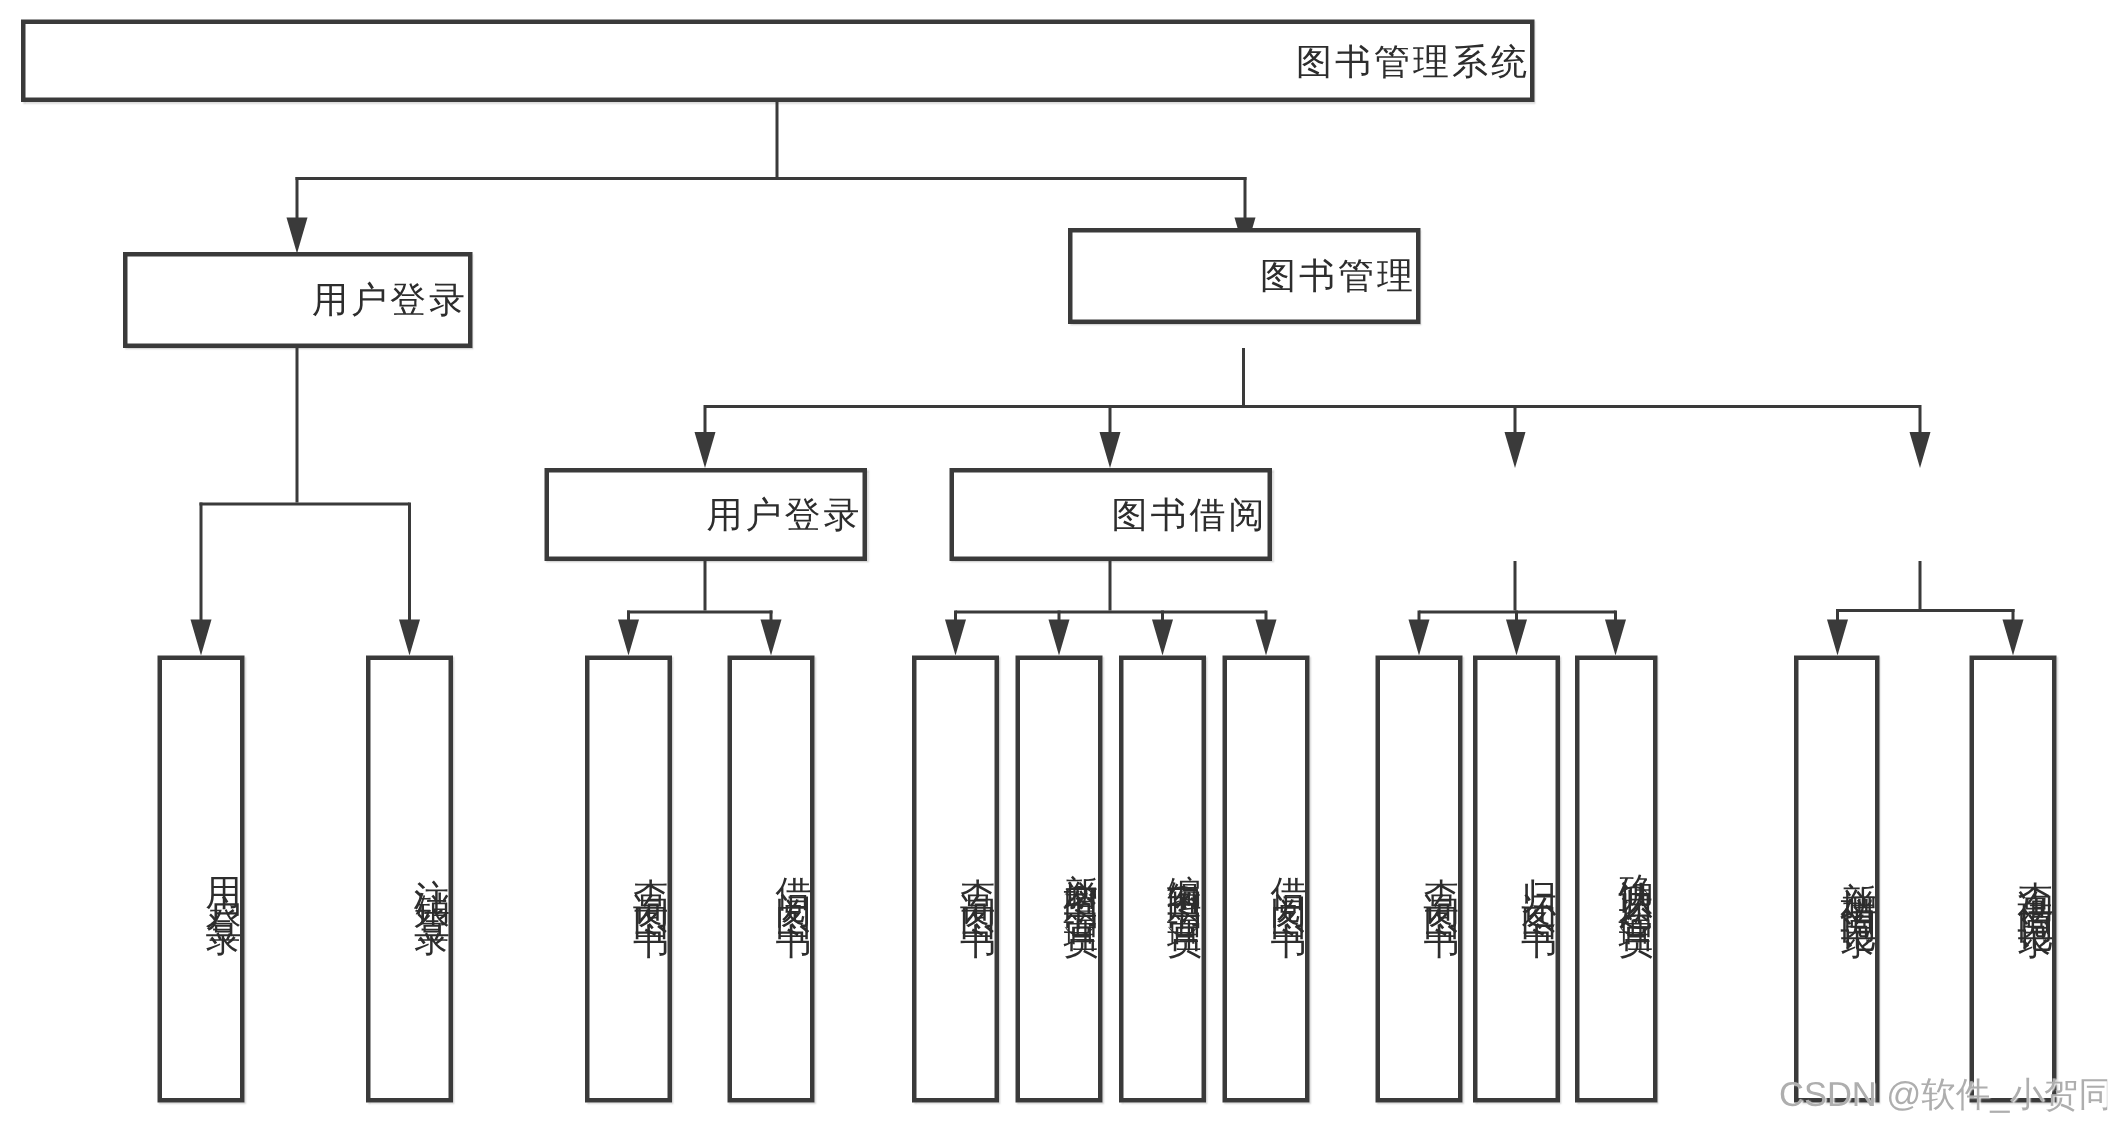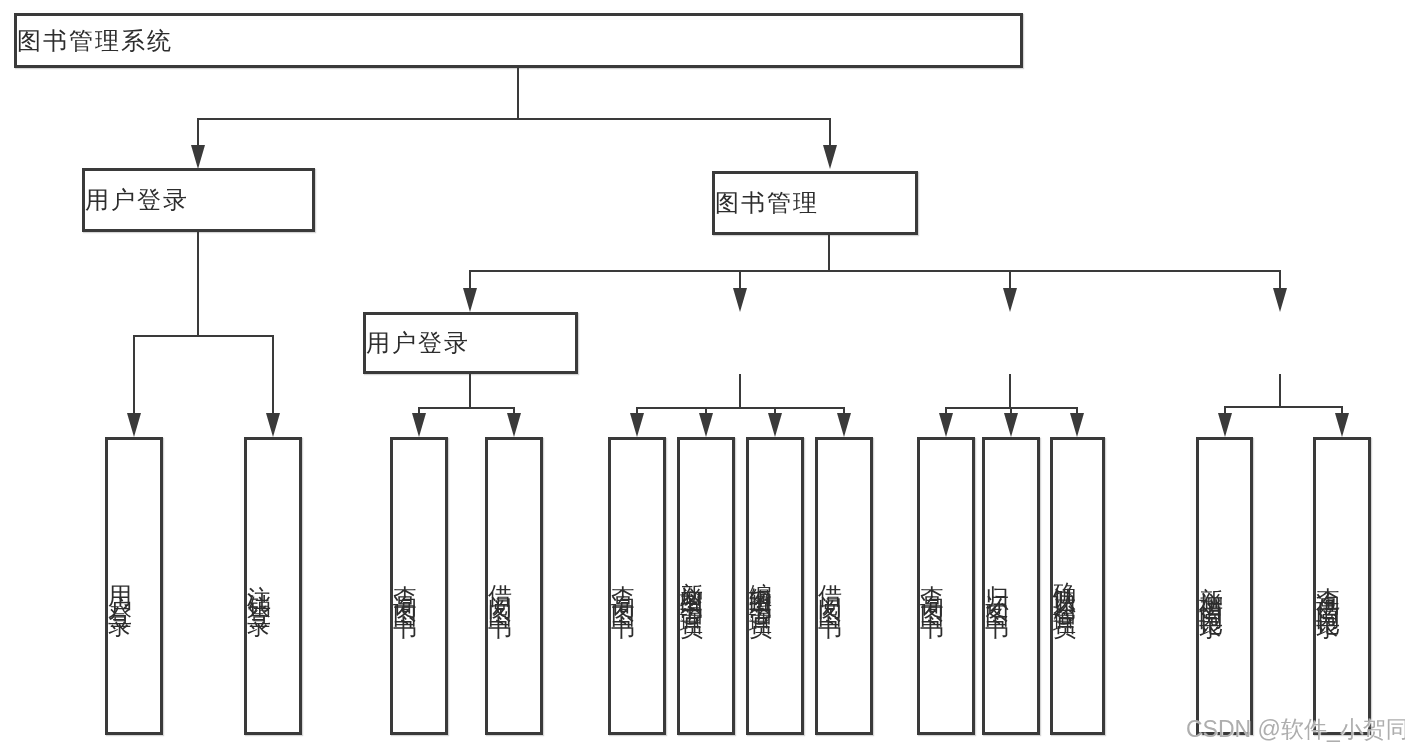--- a/index.html
+++ b/index.html
@@ -17,21 +17,21 @@
     color: #2d2d2d;
   }
   
   .box {
     position: absolute;
     box-sizing: border-box;
     border: 3px solid #3a3a3a;
     background: #ffffff;
     display: flex;
     align-items: center;
-    justify-content: flex-start;
+    justify-content: flex-end;
     box-shadow: 1px 1px 1px rgba(90,90,90,0.25);
   }
   .hlabel {
     font-size: 24px;
     letter-spacing: 2px;
     color: #2d2d2d;
     white-space: nowrap;
   }
   
   .vt {
@@ -77,21 +77,21 @@
   <div class="vl" style="left:517px;top:68px;height:50px"></div>
   <div class="hl" style="left:197px;top:118px;width:634px"></div>
   <div class="vl" style="left:197px;top:118px;height:30px"></div>
   <div class="ar" style="left:191px;top:145px"></div>
   <div class="vl" style="left:829px;top:118px;height:30px"></div>
   <div class="ar" style="left:823px;top:145px"></div>
 
   <div class="box" style="left:82px;top:168px;width:233px;height:64px">
     <span class="hlabel">用户登录</span>
   </div>
-  <div class="box" style="left:712px;top:171px;width:206px;height:64px">
+  <div class="box" style="left:712px;top:152px;width:235px;height:64px">
     <span class="hlabel">图书管理</span>
   </div>
 
   <div class="vl" style="left:197px;top:232px;height:103px"></div>
   <div class="hl" style="left:133px;top:335px;width:140px"></div>
   <div class="vl" style="left:133px;top:335px;height:80px"></div>
   <div class="ar" style="left:127px;top:413px"></div>
   <div class="vl" style="left:272px;top:335px;height:80px"></div>
   <div class="ar" style="left:266px;top:413px"></div>
 
@@ -101,20 +101,23 @@
   <div class="ar" style="left:463px;top:288px"></div>
   <div class="vl" style="left:739px;top:270px;height:22px"></div>
   <div class="ar" style="left:733px;top:288px"></div>
   <div class="vl" style="left:1009px;top:270px;height:22px"></div>
   <div class="ar" style="left:1003px;top:288px"></div>
   <div class="vl" style="left:1279px;top:270px;height:22px"></div>
   <div class="ar" style="left:1273px;top:288px"></div>
 
   <div class="box" style="left:363px;top:312px;width:215px;height:62px">
     <span class="hlabel">用户登录</span>
+  </div>
+  <div class="box" style="left:633px;top:312px;width:215px;height:62px">
+    <span class="hlabel">图书借阅</span>
   </div>
 
   <div class="vl" style="left:469px;top:374px;height:33px"></div>
   <div class="hl" style="left:418px;top:407px;width:97px"></div>
   <div class="vl" style="left:418px;top:407px;height:10px"></div>
   <div class="ar" style="left:412px;top:413px"></div>
   <div class="vl" style="left:513px;top:407px;height:10px"></div>
   <div class="ar" style="left:507px;top:413px"></div>
 
   <div class="vl" style="left:739px;top:374px;height:33px"></div>

